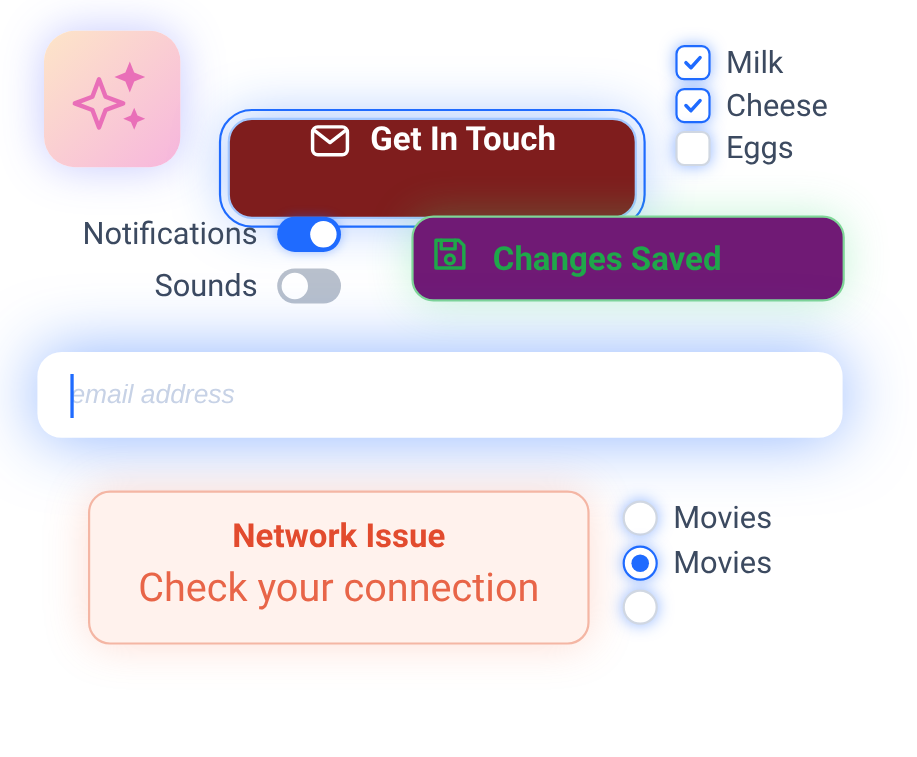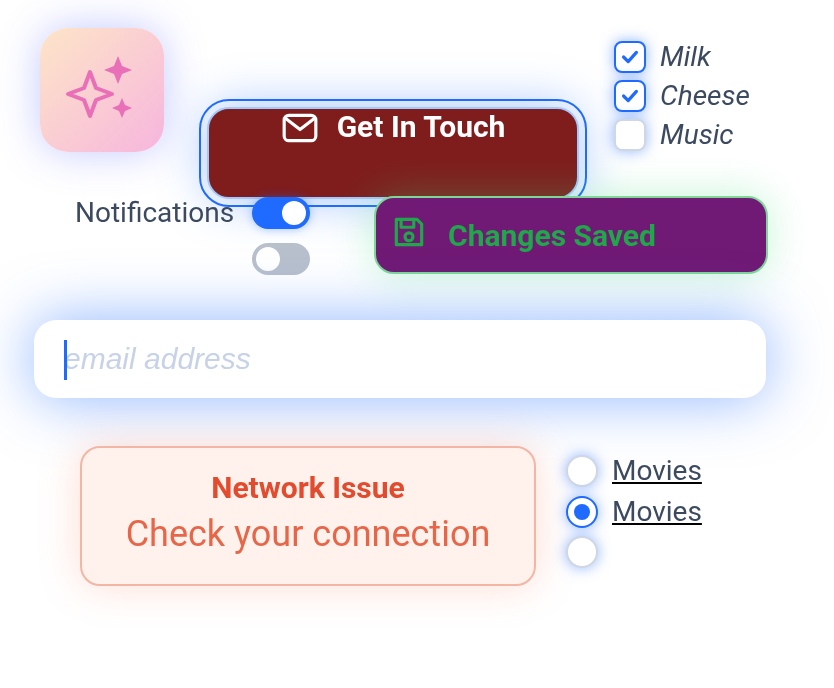--- a/index.html
+++ b/index.html
@@ -53,21 +53,20 @@
   .touch-btn svg { width: 38px; height: 38px; }
 
   
   .check-list {
     position: absolute;
     top: 40px;
     left: 614px;
     display: flex;
     flex-direction: column;
     gap: 6px;
-    font-style: italic;
   }
   .check-item {
     display: flex;
     align-items: center;
     gap: 14px;
     font-size: 28px;
     color: #3c4a60;
     cursor: pointer;
   }
   .check-box {
@@ -152,21 +151,21 @@
     position: absolute;
     top: 320px;
     left: 34px;
     width: 732px;
     height: 78px;
     border: none;
     border-radius: 22px;
     background: #fff;
     box-shadow: 0 0 60px rgba(31,107,255,0.5);
     padding: 16px 30px;
-    font-size: 30px;
+    font-size: 24px;
     font-style: italic;
     color: #2b3850;
     outline: none;
   }
   .email-field::placeholder { color: #c7d2e6; font-style: italic; }
   .cursor-bar {
     position: absolute;
     top: 340px;
     left: 64px;
     width: 3px;
@@ -192,21 +191,20 @@
   .error-body { color: #e86548; font-size: 36px; }
 
   
   .radio-list {
     position: absolute;
     top: 454px;
     left: 566px;
     display: flex;
     flex-direction: column;
     gap: 8px;
-    text-decoration: underline;
   }
   .radio-item {
     display: flex;
     align-items: center;
     gap: 14px;
     font-size: 28px;
     color: #3c4a60;
     cursor: pointer;
   }
   .radio-circle {
@@ -258,32 +256,33 @@
   <div class="check-item">
     <span class="check-box checked">
       <svg viewBox="0 0 24 24" fill="none" stroke="#1f6bff" stroke-width="3.5" stroke-linecap="round" stroke-linejoin="round">
           <path d="M5 12 L10 17 L19 7"></path>
         </svg>
     </span>
     <span>Cheese</span>
   </div>
   <div class="check-item">
     <span class="check-box unchecked"></span>
-    <span>Music</span>
+    <span>Eggs</span>
   </div>
 </div>
 
 <div class="toggle-group">
   <div class="toggle-row">
     <span>Notifications</span>
     <span class="toggle on">
       <span class="toggle-knob"></span>
     </span>
   </div>
   <div class="toggle-row">
+    <span>Sounds</span>
     <span class="toggle off">
       <span class="toggle-knob"></span>
     </span>
   </div>
 </div>
 
 <div class="saved-card">
   <span>
     <svg viewBox="0 0 24 24" fill="none" stroke="#1fa74a" stroke-width="2" stroke-linecap="round" stroke-linejoin="round">
       <path d="M4 4 L17 4 L20 7 L20 20 L4 20 Z"></path>

